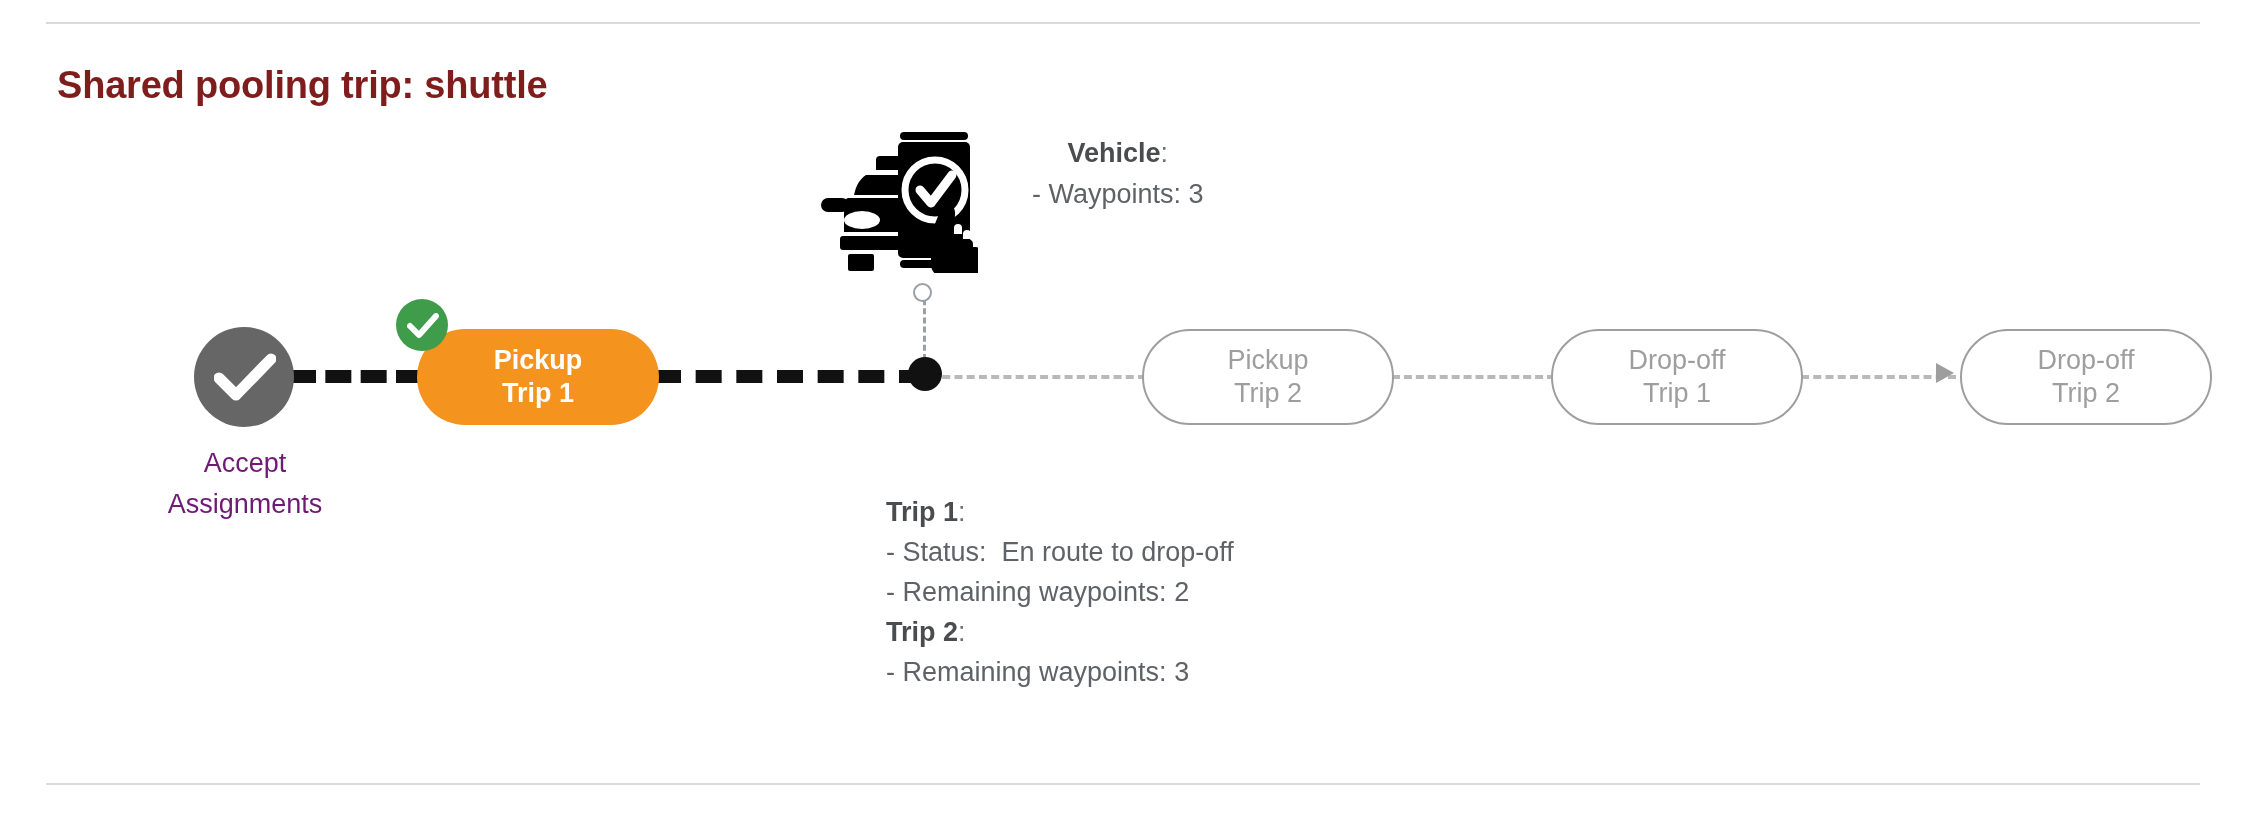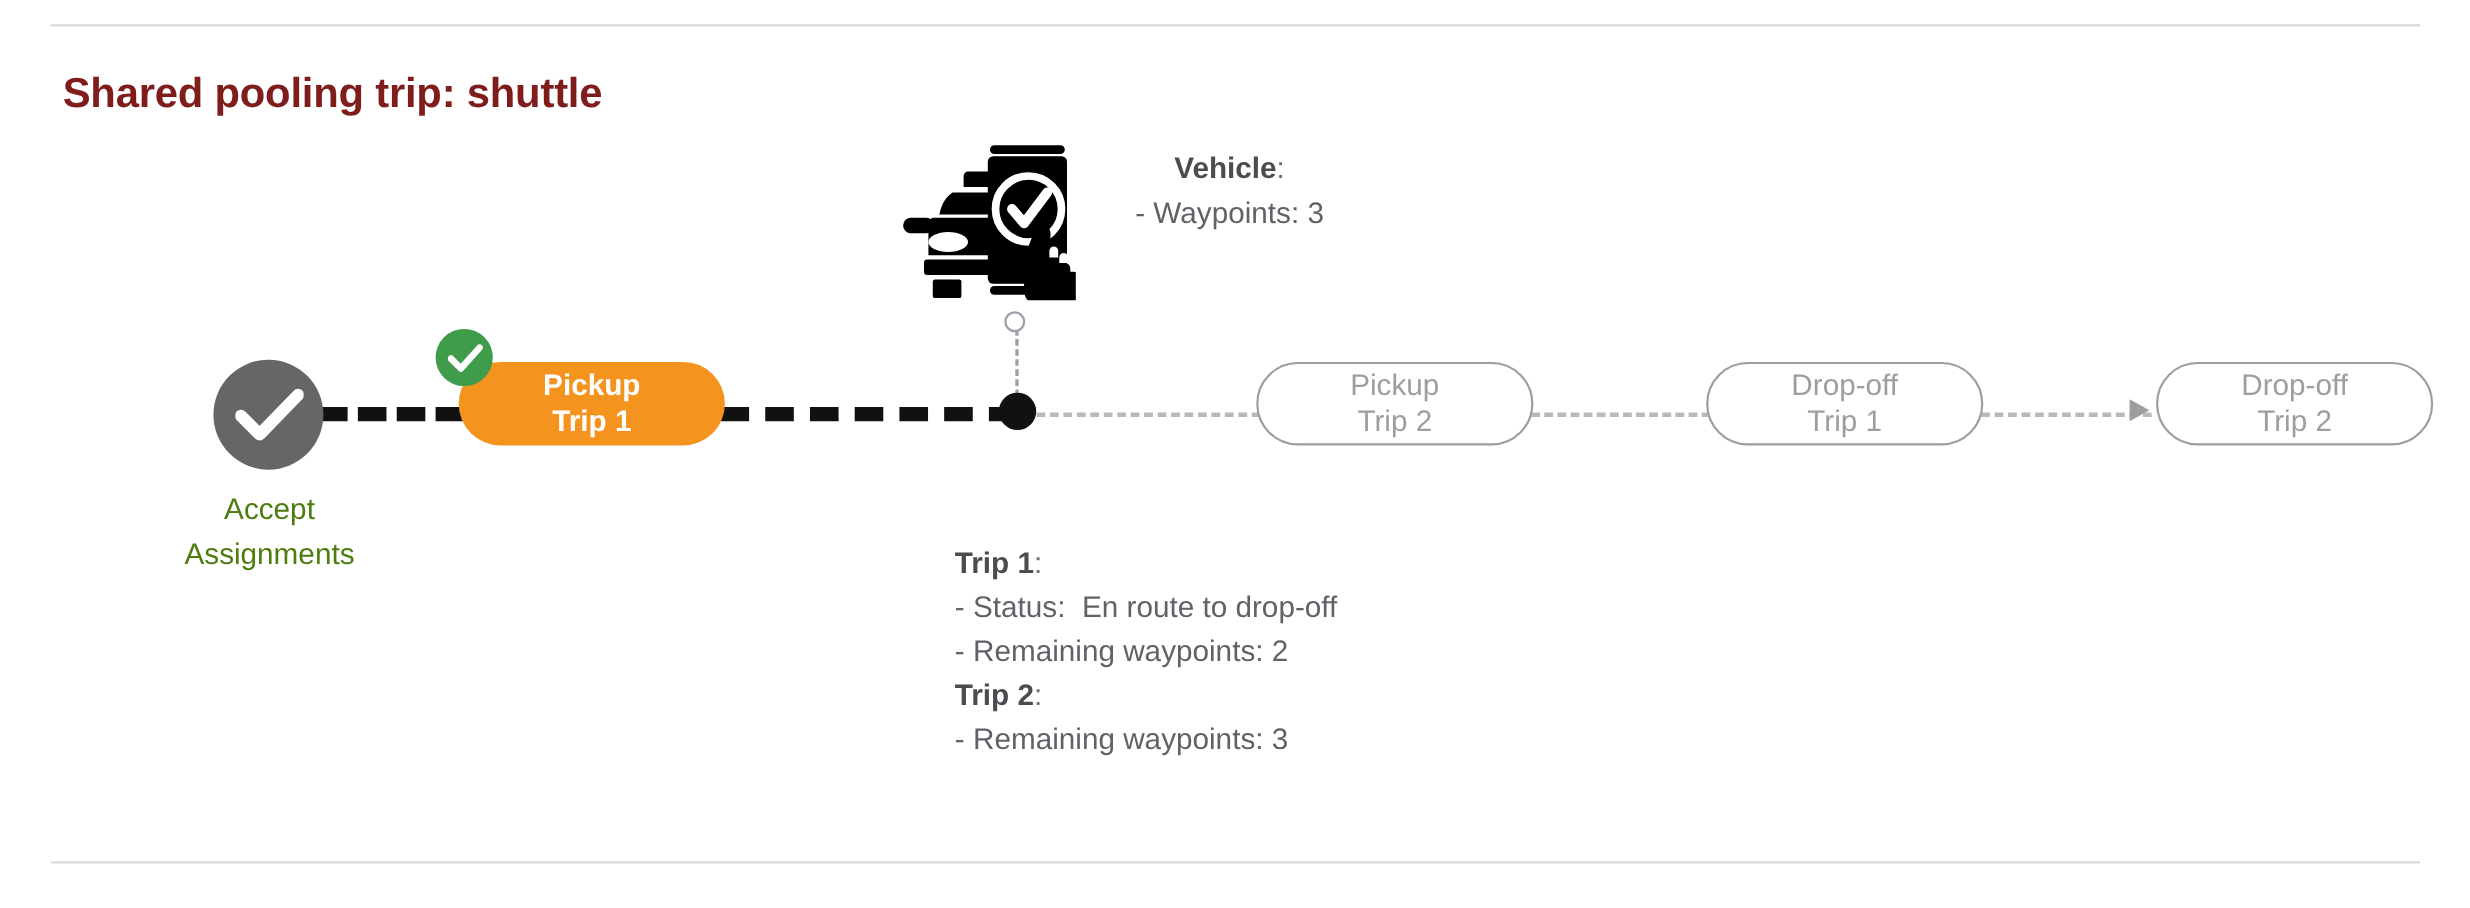--- a/index.html
+++ b/index.html
@@ -79,27 +79,27 @@
   .node-circle svg { position: absolute; left: 20px; top: 26px; }
 
   .node-caption {
     position: absolute;
     left: 130px;
     top: 443px;
     width: 230px;
     text-align: center;
     font-size: 27px;
     line-height: 41px;
-    color: #4d7c0f;
+    color: #701a75;
   }
 
   .pill {
     position: absolute;
     top: 329px;
-    height: 76px;
+    height: 96px;
     border-radius: 48px;
     box-sizing: border-box;
     display: flex;
     flex-direction: column;
     align-items: center;
     justify-content: center;
     font-size: 27px;
     line-height: 33px;
     text-align: center;
   }
@@ -185,21 +185,21 @@
     width: 0;
     height: 0;
     border-top: 10px solid transparent;
     border-bottom: 10px solid transparent;
     border-left: 18px solid #9e9e9e;
   }
 
   
   .trips-note {
     position: absolute;
-    left: 868px;
+    left: 886px;
     top: 492px;
     font-size: 27px;
     line-height: 40px;
     color: #5f6368;
     white-space: nowrap;
   }
   .trips-note .lbl { font-weight: bold; color: #4a4d50; }
   .trips-note .sep { color: #6c7073; }
   .trips-note .row { display: block; }
 </style>

